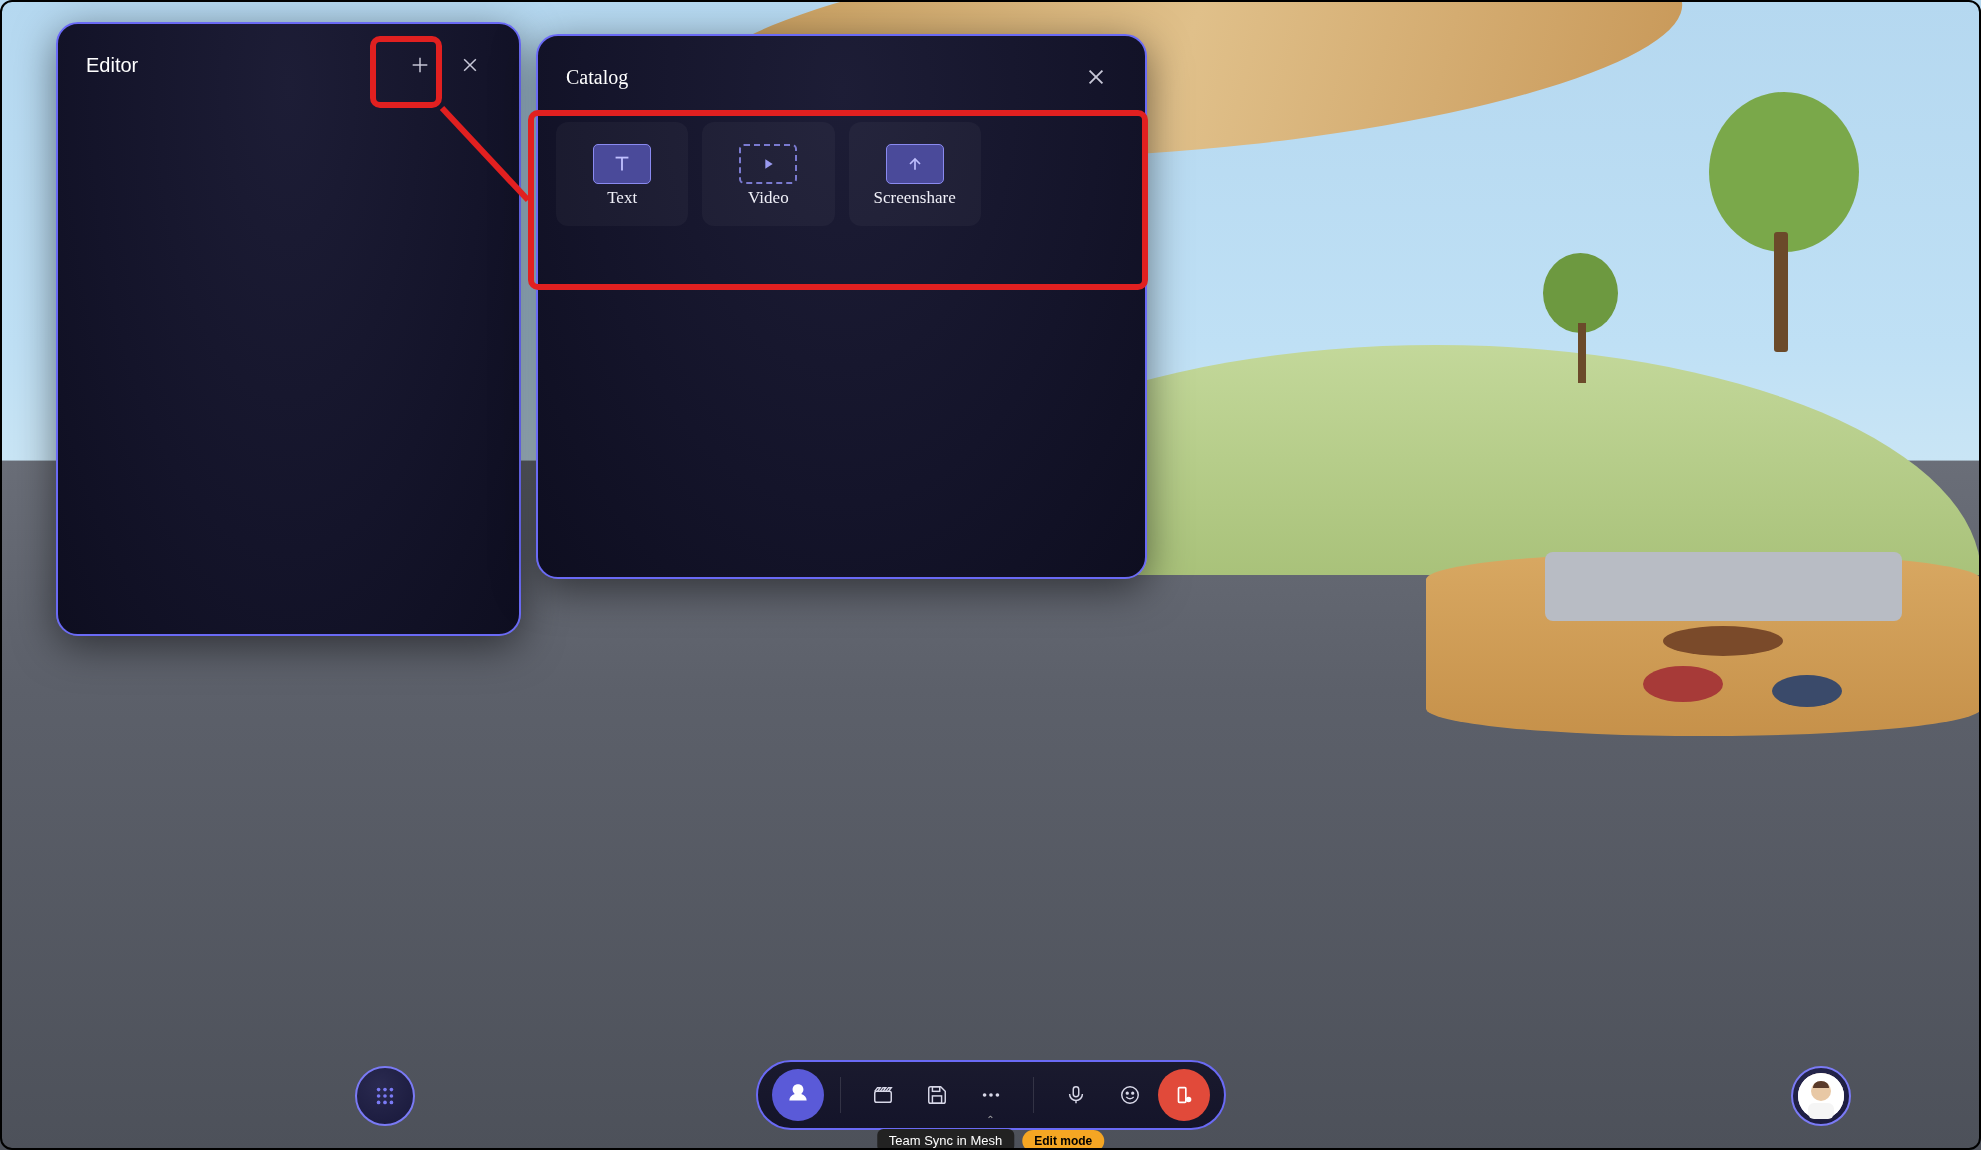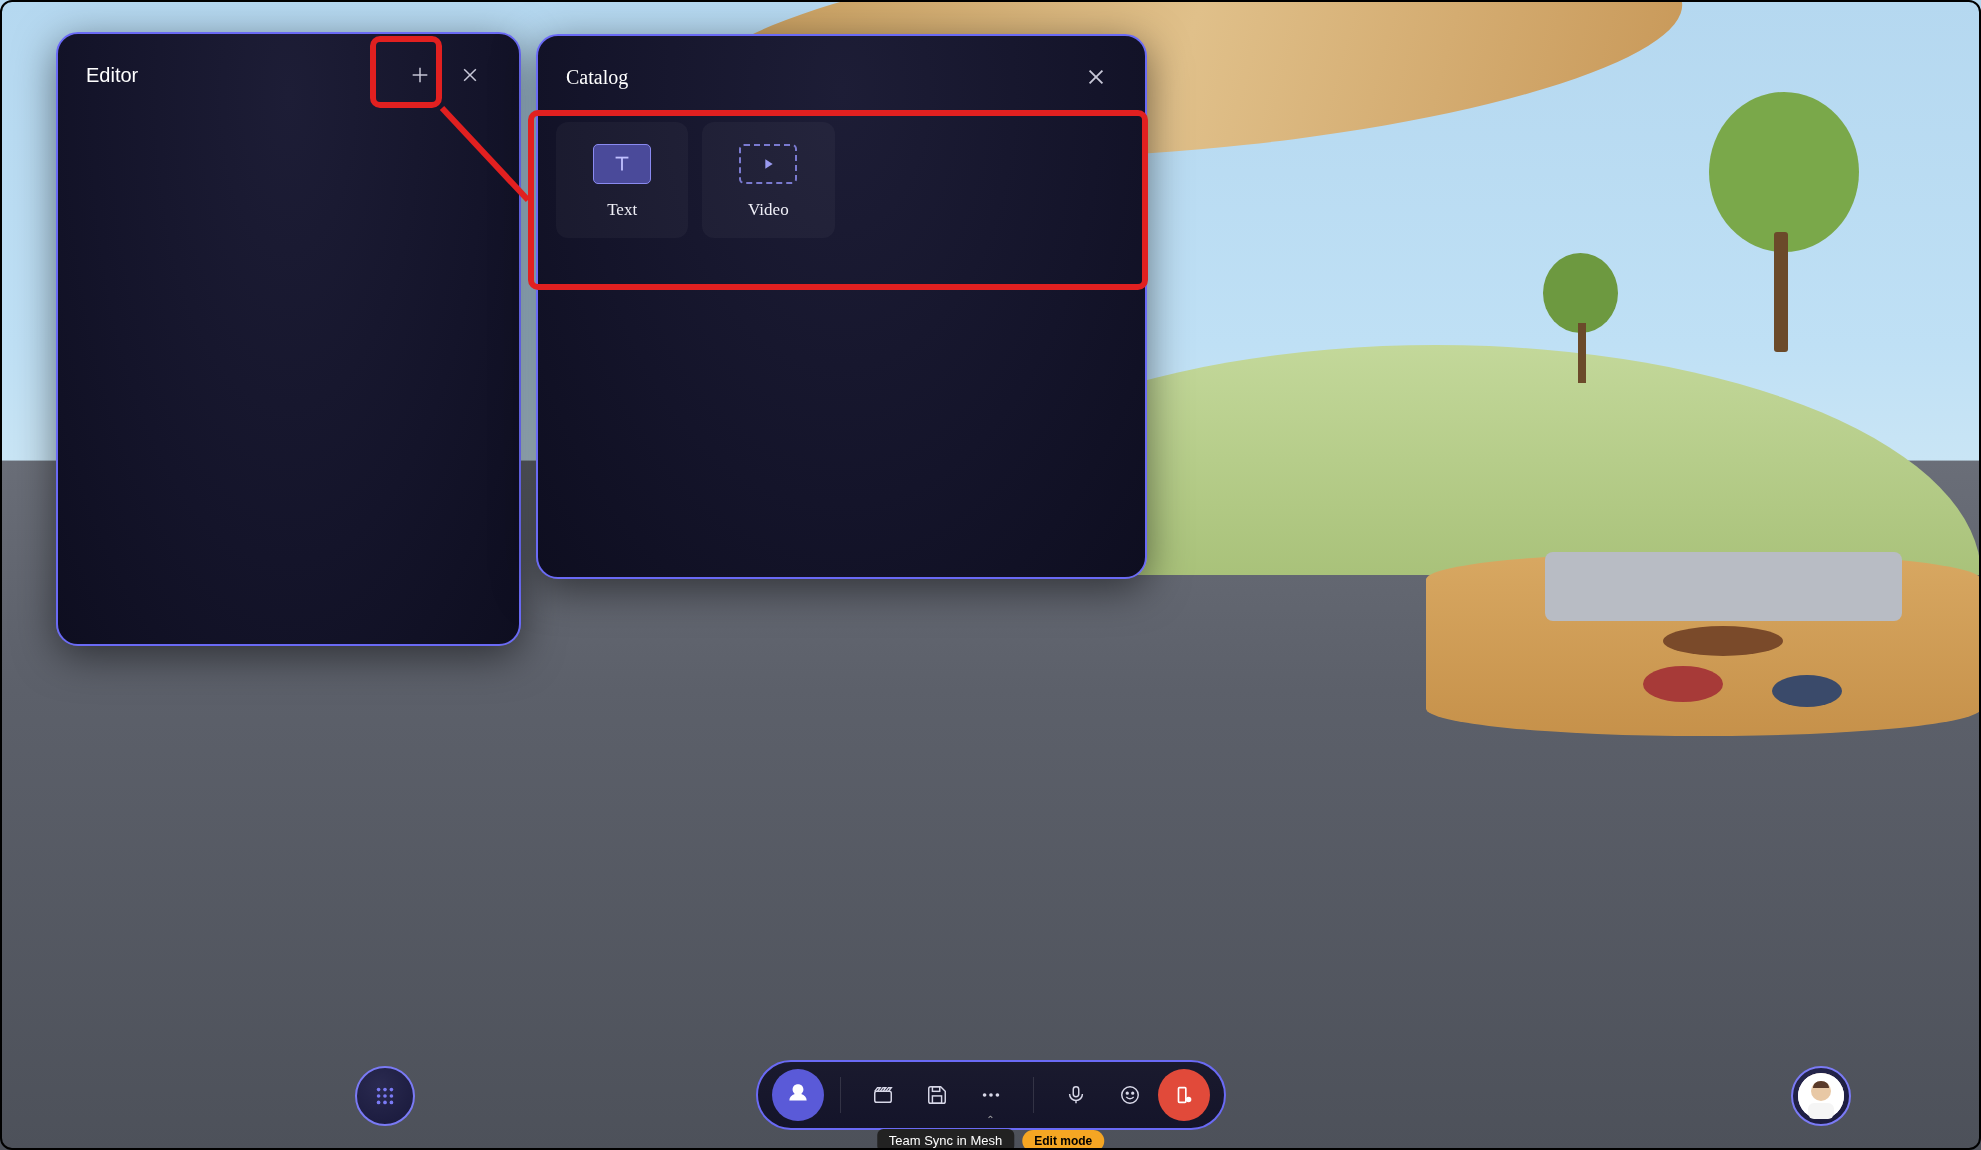--- a/index.html
+++ b/index.html
@@ -62,21 +62,21 @@
   .panel-header {
     display:flex; align-items:center; justify-content:space-between;
     padding: 20px 28px 14px 28px;
     font-size: 20px; font-weight:500;
   }
   .panel-header .actions { display:flex; gap:8px; align-items:center;}
   .icon-btn {
     width:42px; height:42px; display:flex; align-items:center; justify-content:center;
     color:#c8c8d8; cursor:pointer; border-radius:6px;
   }
-  .editor-panel { top: 32px; left: 56px; width: 465px; height: 614px; }
+  .editor-panel { top: 22px; left: 56px; width: 465px; height: 614px; }
   .catalog-panel { top: 34px; left: 536px; width: 611px; height: 545px; font-family: Liberation Serif, serif; }
   .search-box {
     margin: 4px 16px 10px 16px;
     background: rgba(255,255,255,0.06);
     border-radius: 10px;
     padding: 14px 18px;
     color:#c8c8d8; font-size:18px;
   }
   .empty-msg {
     flex:1; display:flex; align-items:center; justify-content:center;
@@ -84,21 +84,21 @@
     margin-top:-40px;
   }
   .catalog-grid {
     display:grid; grid-template-columns: repeat(4,1fr);
     gap:14px; padding: 10px 18px;
   }
   .catalog-item {
     background: rgba(255,255,255,0.035);
     border-radius:12px;
     padding: 22px 8px 18px 8px;
-    display:flex; flex-direction:column; align-items:center; gap:16px;
+    display:flex; flex-direction:column; align-items:center; gap:4px;
     cursor:pointer;
   }
   .catalog-icon {
     width:58px; height:40px; border-radius:5px;
     display:flex; align-items:center; justify-content:center;
     background:#4a4a9a;
     border:1px solid #8a8af0;
   }
   .catalog-icon.dashed { background:transparent; border:2px dashed #7a7ad0;}
   .catalog-icon.img { background:transparent; border:none;}
@@ -232,20 +232,29 @@
       </div>
       <span class="label">Text</span>
     </div>
     <div class="catalog-item">
       <div class="catalog-icon dashed">
         <svg width="16" height="16" viewBox="0 0 24 24" fill="#9a9af0">
             <path d="M8 5v14l11-7z"></path>
           </svg>
       </div>
       <span class="label">Video</span>
+    </div>
+    <div class="catalog-item">
+      <div class="catalog-icon">
+        <svg width="20" height="20" viewBox="0 0 24 24" fill="none" stroke="#c0c0ff" stroke-width="2">
+            <path d="M12 19V6"></path>
+            <path d="M6 12l6-6 6 6"></path>
+          </svg>
+      </div>
+      <span class="label">Screenshare</span>
     </div>
   </div>
 </div>
 
 <div class="callout plus"></div>
 <div class="callout grid"></div>
 <svg style="position:absolute;top:0;left:0;pointer-events:none" width="100%" height="100%">
   <line x1="442" y1="108" x2="528" y2="200" stroke="#e12020" stroke-width="6"></line>
 </svg>
 

